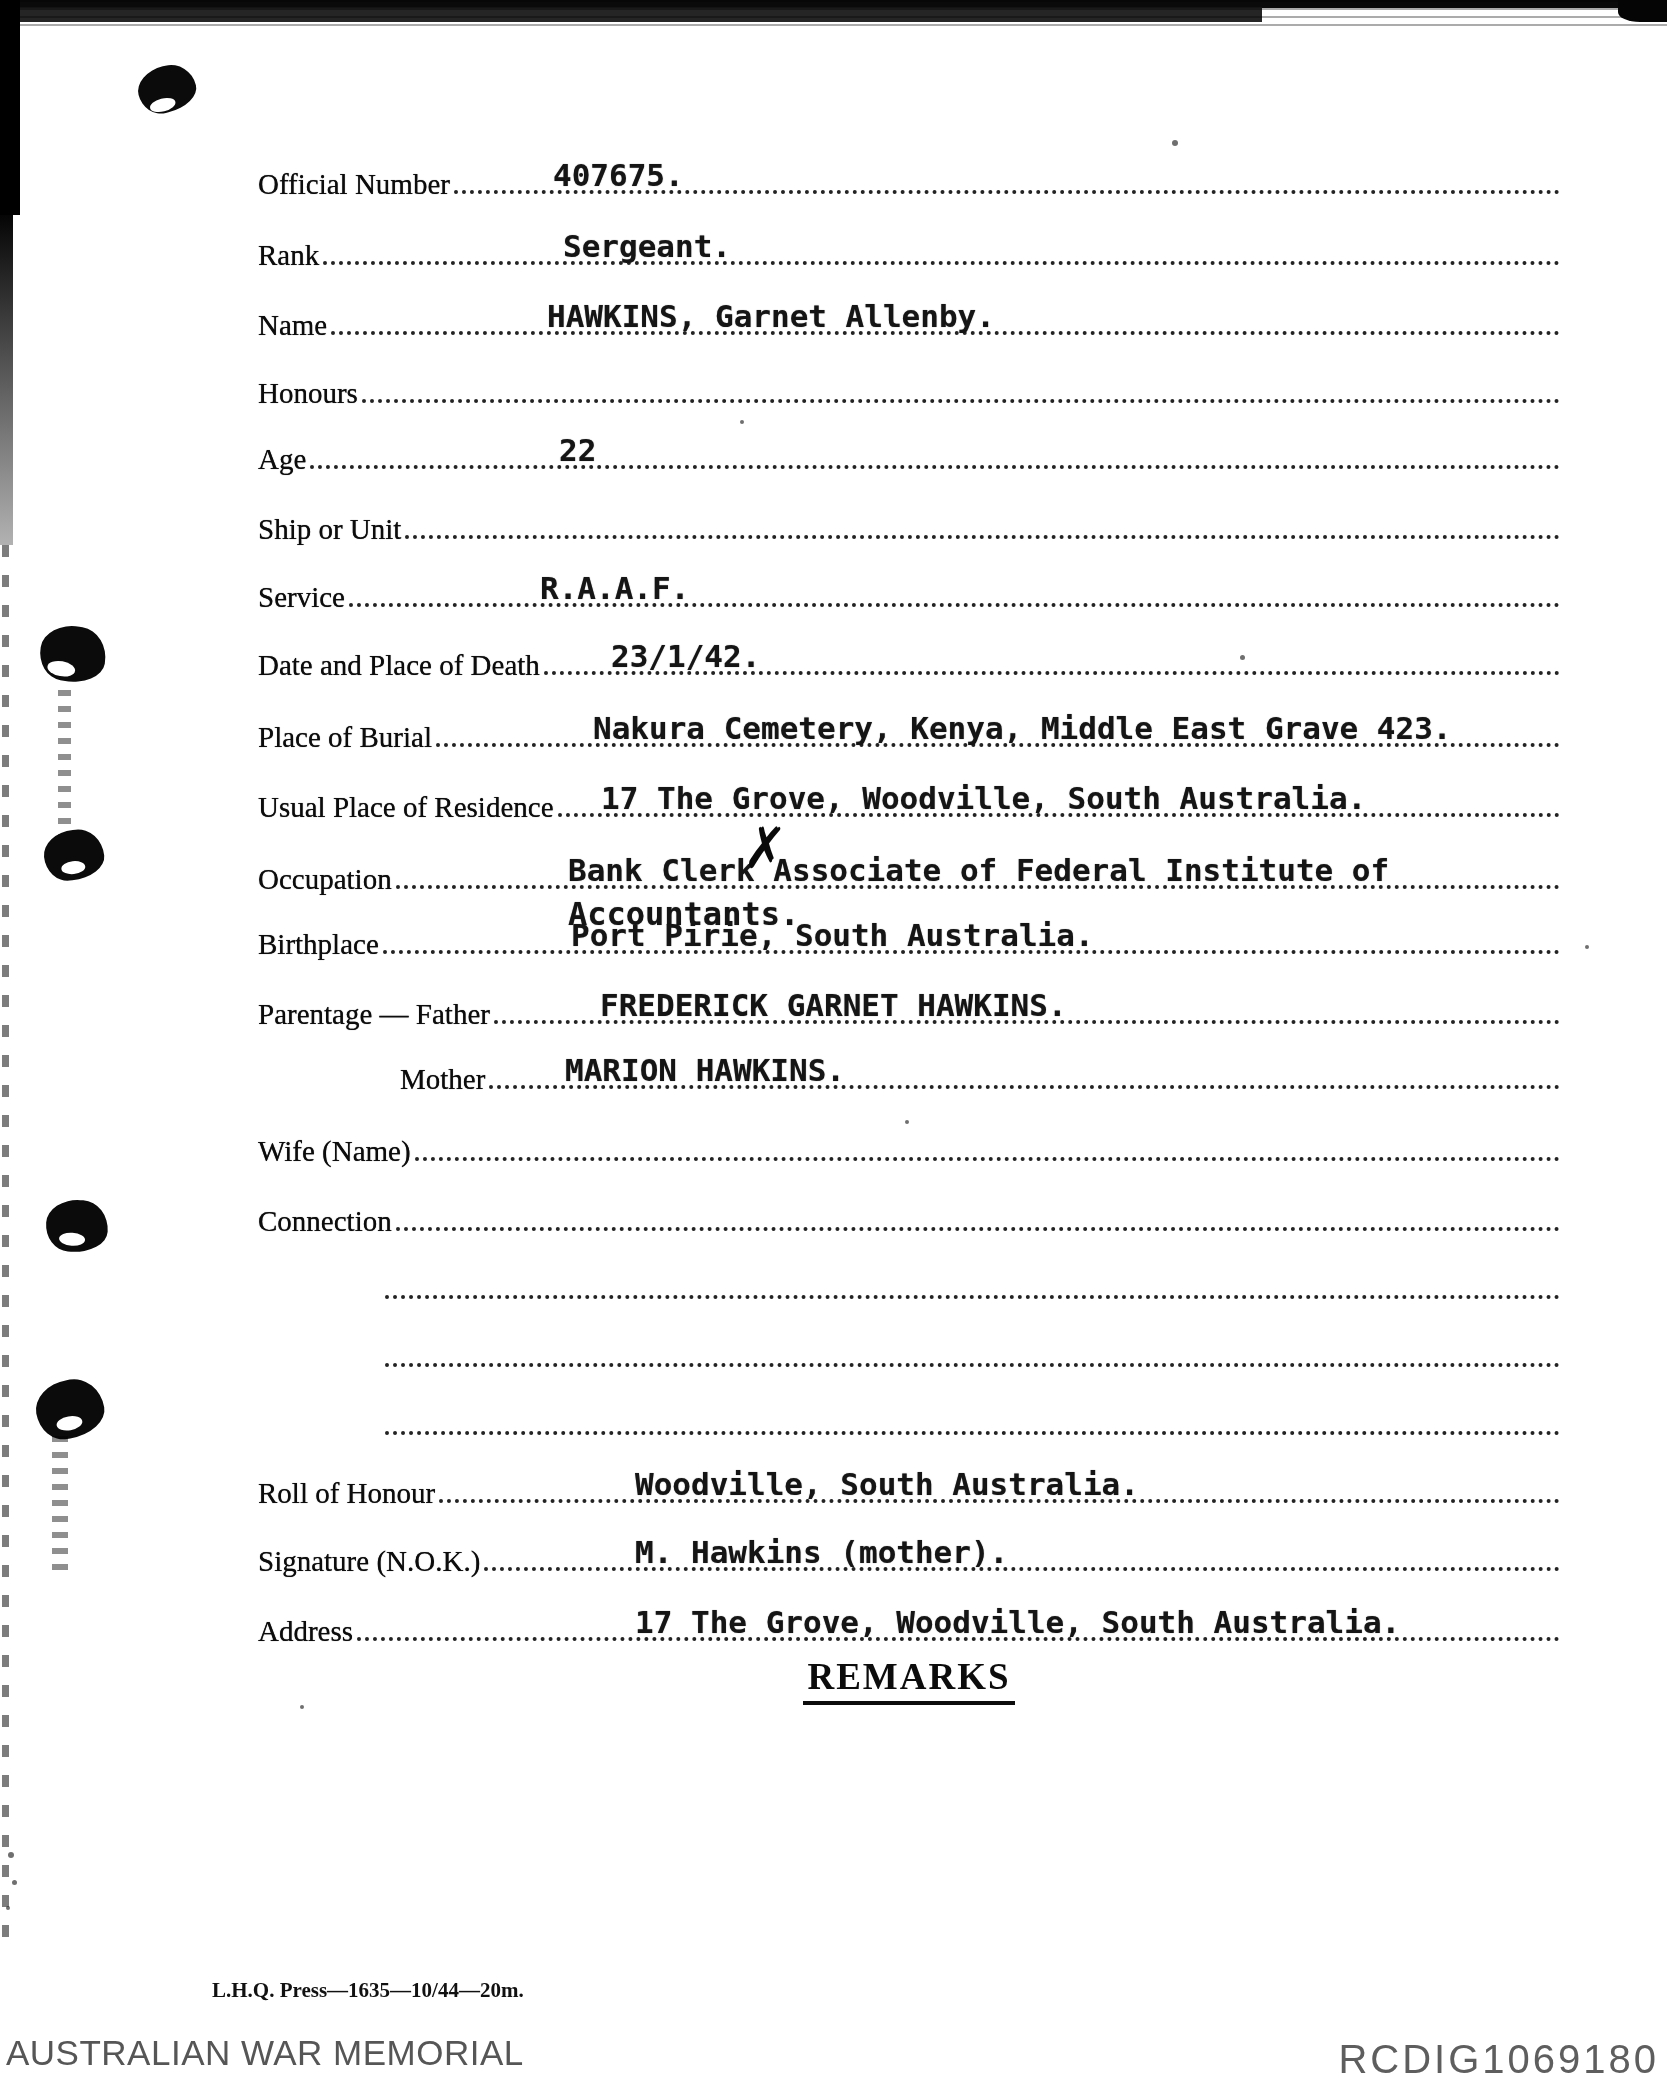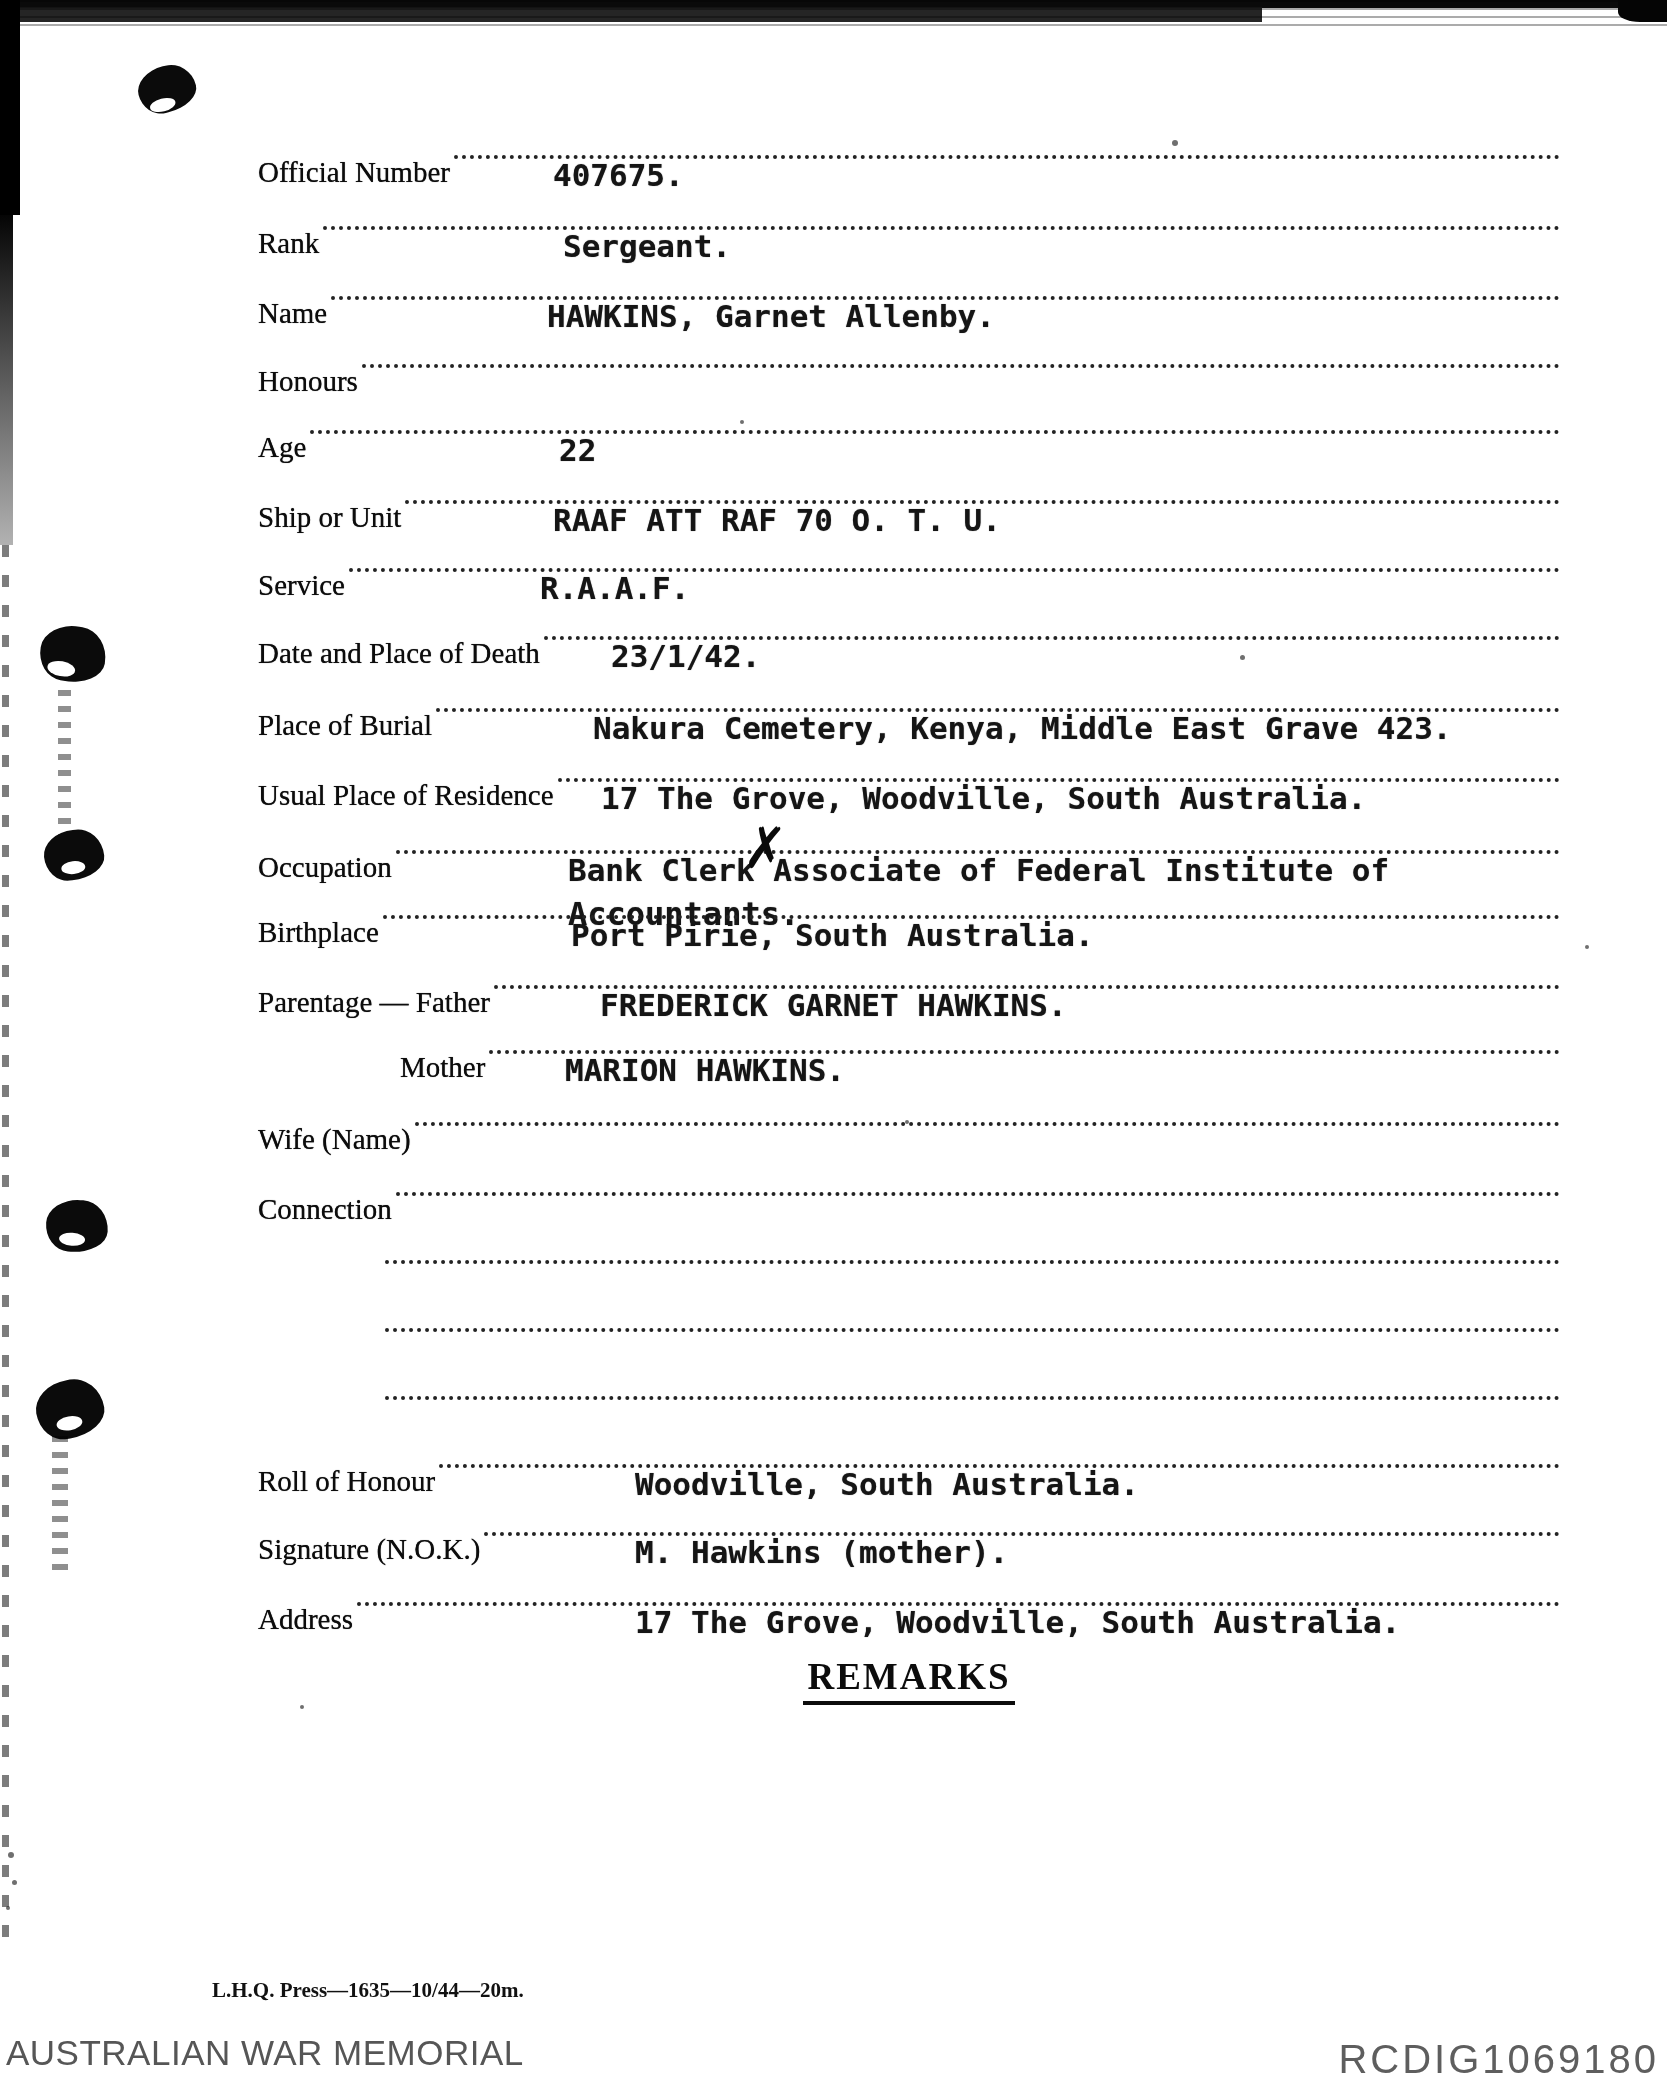--- a/index.html
+++ b/index.html
@@ -1,20 +1,20 @@
 <!DOCTYPE html>
 <html><head>
 <meta charset="utf-8">
 <style>
   html,body{margin:0;padding:0;background:#ffffff;}
   .page{position:relative;width:1667px;height:2082px;background:#ffffff;overflow:hidden;
         font-family:"Liberation Serif","DejaVu Serif",serif;}
 
   
-  .row{position:absolute;left:258px;width:1302px;height:46px;display:flex;}
+  .row{position:absolute;left:258px;width:1302px;height:46px;display:flex;align-items:flex-end;}
   .row .lbl{flex:0 0 auto;font-size:29px;line-height:34px;color:#0c0c0c;white-space:pre;
             text-shadow:0 0 .7px rgba(0,0,0,.85);padding-right:4px;}
   .row .leader{flex:1 1 auto;height:0;border-bottom:4px dotted #232323;margin-bottom:7px;}
   .row .val{position:absolute;bottom:8px;font-family:"DejaVu Sans Mono","Liberation Mono",monospace;
             font-size:31px;font-weight:700;color:#151515;white-space:pre;
             text-shadow:0 0 1px rgba(10,10,10,.5);}
   .row.mother{left:400px;width:1160px;}
   .row.blank{left:385px;width:1175px;}
 
   .typed-extra{position:absolute;font-family:"DejaVu Sans Mono","Liberation Mono",monospace;
@@ -120,21 +120,20 @@
 
     <div class="row" style="top:430px">
       <span class="lbl">Age</span>
       <span class="leader"></span>
       <span class="val" style="left:301px">22</span>
     </div>
 
     <div class="row" style="top:500px">
       <span class="lbl">Ship or Unit</span>
       <span class="leader"></span>
-      <span class="val" style="left:295px">RAAF ATT RAF 70 O. T. U.</span>
     </div>
 
     <div class="row" style="top:568px">
       <span class="lbl">Service</span>
       <span class="leader"></span>
       <span class="val" style="left:282px">R.A.A.F.</span>
     </div>
 
     <div class="row" style="top:636px">
       <span class="lbl">Date and Place of Death</span>

